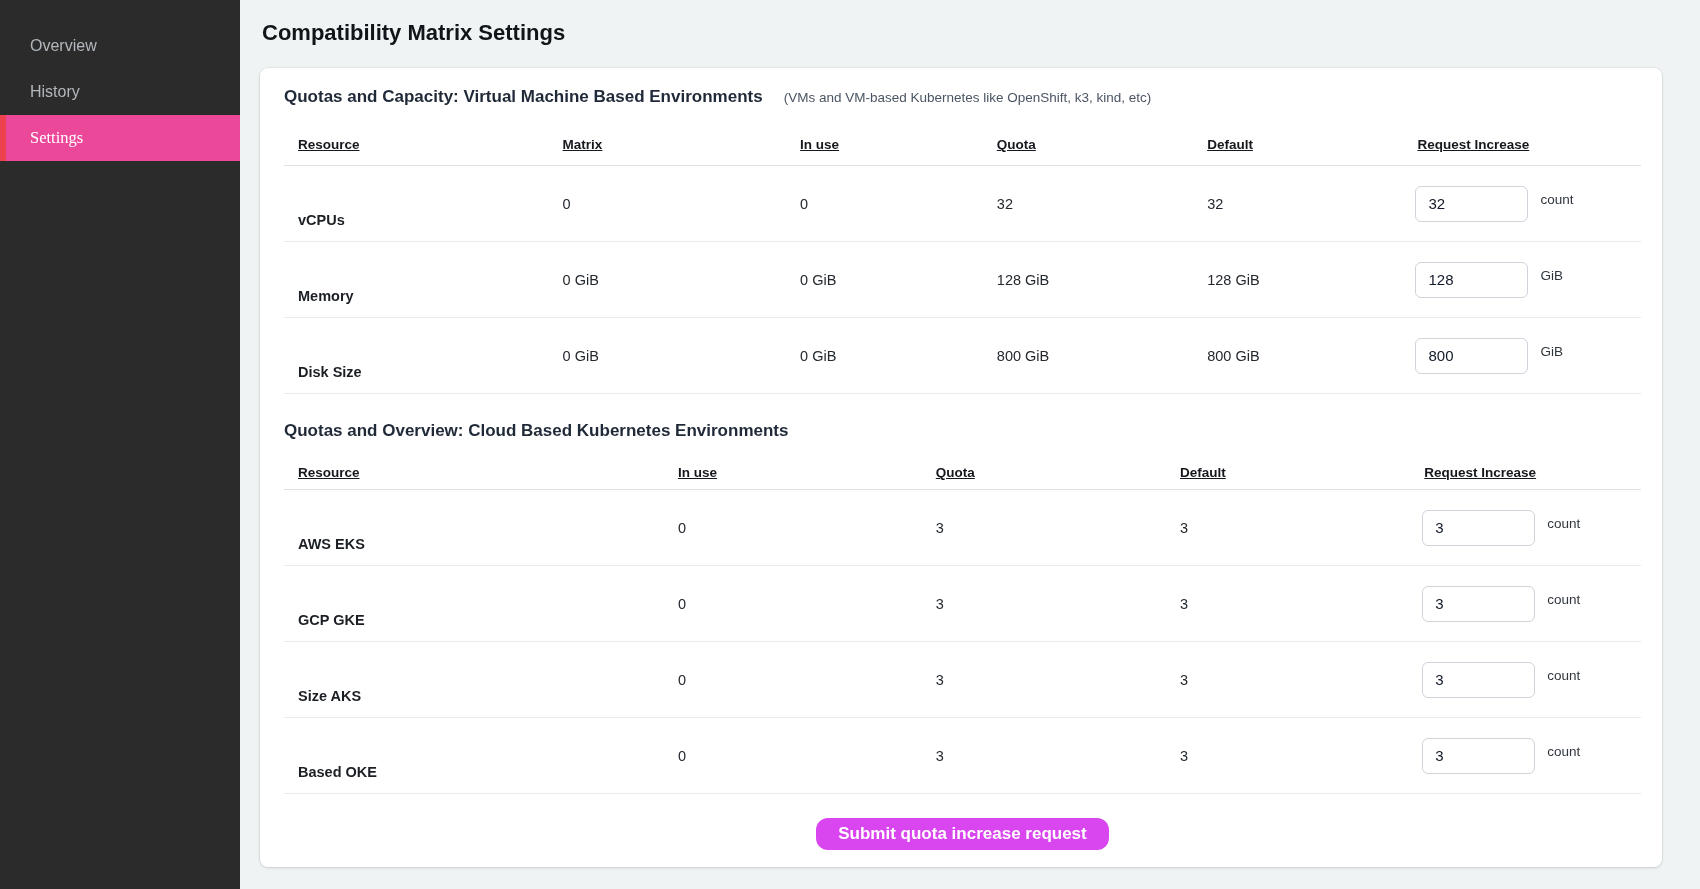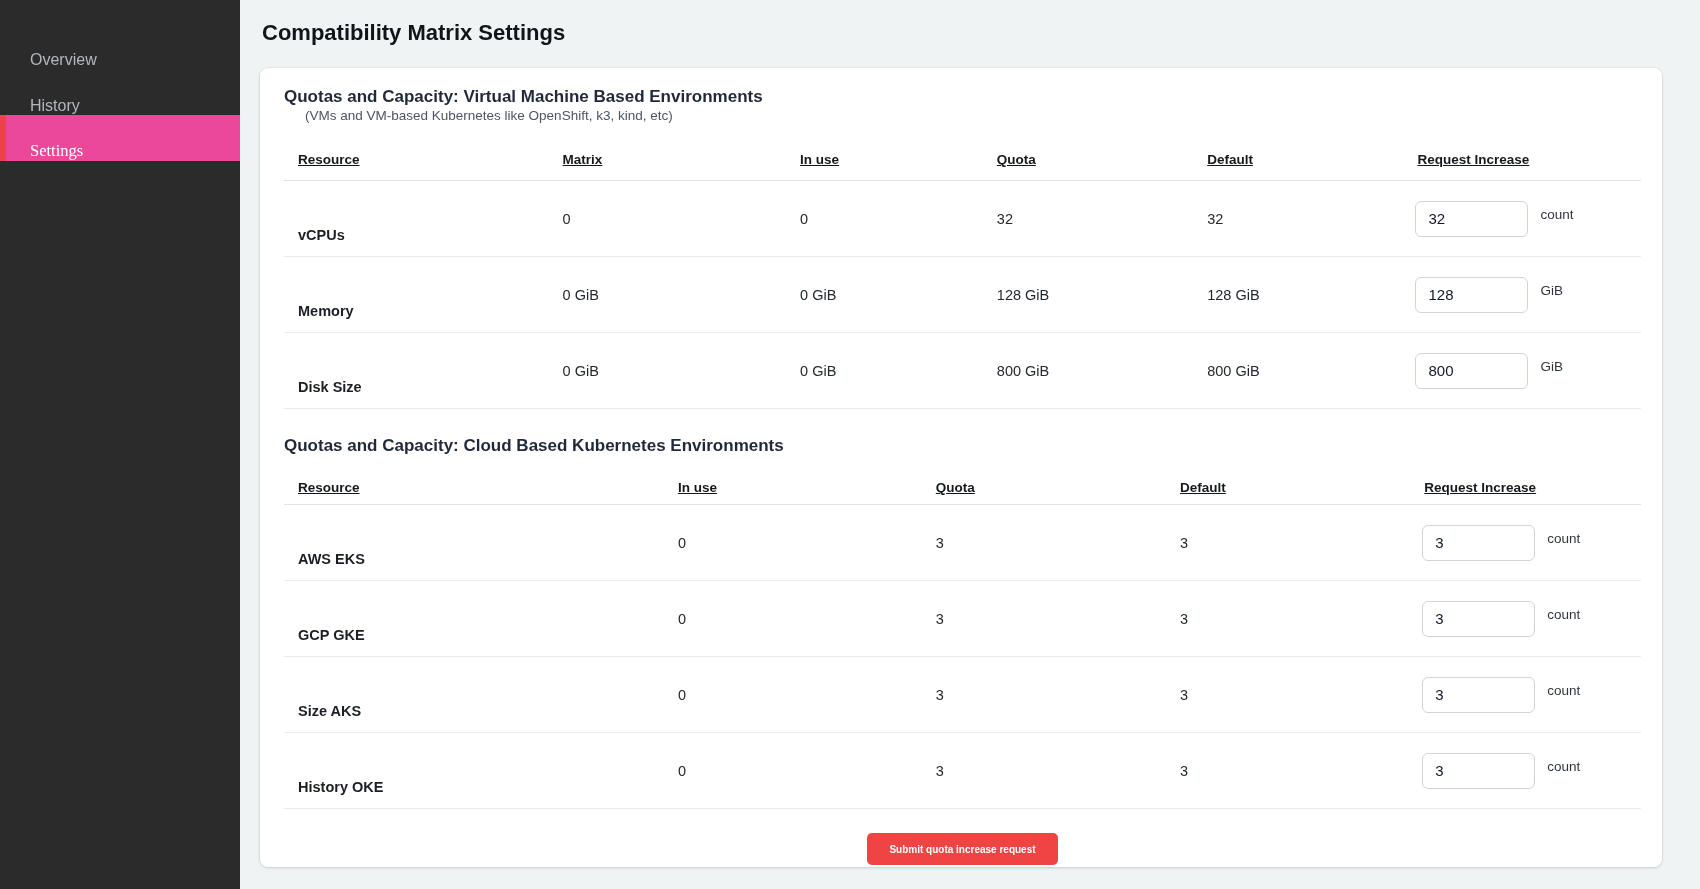--- a/index.html
+++ b/index.html
@@ -13,21 +13,21 @@
   .app { display: flex; width: 1700px; height: 889px; }
 
   
   .sidebar {
     width: 240px; flex-shrink: 0;
     background: #2b2b2b;
     padding-top: 23px;
   }
   .side-item {
     height: 46px;
-    display: flex; align-items: flex-end;
+    display: flex; align-items: center;
     padding-left: 24px;
     border-left: 6px solid transparent;
     color: #b2b8bd;
     font-size: 16px;
     cursor: pointer;
   }
   .side-item.active {
     background: #ec4899;
     color: #ffffff;
     font-size: 16.5px;
@@ -43,21 +43,21 @@
   }
   .card {
     margin-top: 21px;
     background: #ffffff;
     border-radius: 8px;
     box-shadow: 0 0 0 1px rgba(0,0,0,0.04), 0 1px 3px rgba(0,0,0,0.12);
     height: 799px;
     padding: 18px 21px 17px 24px;
   }
 
-  .section-title-row { display: flex; align-items: flex-start; flex-direction: column; }
+  .section-title-row { display: flex; align-items: center; }
   .section-title { font-size: 17px; font-weight: 700; color: #1f2937; line-height: 22px; }
   .section-subtitle { font-size: 13.5px; color: #4b5563; margin-left: 21px; }
   .vm-title-row { margin-bottom: 16px; }
   .cloud-title-row { margin-top: 26px; margin-bottom: 14px; }
 
   .grid-vm, .grid-cloud { display: grid; align-items: center; }
   .grid-vm    { grid-template-columns: 19.5% 17.5% 14.5% 15.5% 15.5% 1fr; }
   .grid-cloud { grid-template-columns: 28% 19% 18% 18% 1fr; }
 
   .hdr-row { border-bottom: 1px solid #dfe3e7; }
@@ -77,24 +77,24 @@
     font-size: 15px; color: #111827;
     font-family: "Liberation Sans", sans-serif;
     outline: none;
     background: #ffffff;
   }
   .unit { font-size: 13.5px; color: #30363d; margin-left: 12px; transform: translateY(-4px); }
 
   .submit-row { padding-top: 24px; text-align: center; }
   .submit-btn {
     display: inline-block;
-    background: #ef4444; color: #ffffff;
-    border: none; border-radius: 5px;
+    background: #d946ef; color: #ffffff;
+    border: none; border-radius: 12px;
     font-family: "Liberation Sans", sans-serif;
-    font-size: 10px; font-weight: 700;
+    font-size: 17px; font-weight: 700;
     height: 32px; padding: 0 22px;
     cursor: pointer;
   }
 </style>
 </head>
 <body>
 
 <div class="app">
 
   <nav class="sidebar">
@@ -158,21 +158,21 @@
         <div class="cell">0 GiB</div>
         <div class="cell">800 GiB</div>
         <div class="cell">800 GiB</div>
         <div class="request-cell">
           <input class="request-input" type="text" value="800" style="">
           <span class="unit">GiB</span>
         </div>
       </div>
 
       <div class="section-title-row cloud-title-row">
-        <span class="section-title">Quotas and Capacity: Cloud Based Kubernetes Environments</span>
+        <span class="section-title">Quotas and Overview: Cloud Based Kubernetes Environments</span>
       </div>
 
       <div class="grid-cloud hdr-row cloud">
         <div class="hdr-cell">Resource</div>
         <div class="hdr-cell">In use</div>
         <div class="hdr-cell">Quota</div>
         <div class="hdr-cell">Default</div>
         <div class="hdr-cell">Request Increase</div>
       </div>
 
@@ -203,21 +203,21 @@
         <div class="cell">0</div>
         <div class="cell">3</div>
         <div class="cell">3</div>
         <div class="request-cell">
           <input class="request-input" type="text" value="3" style="">
           <span class="unit">count</span>
         </div>
       </div>
 
       <div class="grid-cloud data-row">
-        <div class="cell resource">History OKE</div>
+        <div class="cell resource">Based OKE</div>
         <div class="cell">0</div>
         <div class="cell">3</div>
         <div class="cell">3</div>
         <div class="request-cell">
           <input class="request-input" type="text" value="3" style="">
           <span class="unit">count</span>
         </div>
       </div>
 
       <div class="submit-row">

